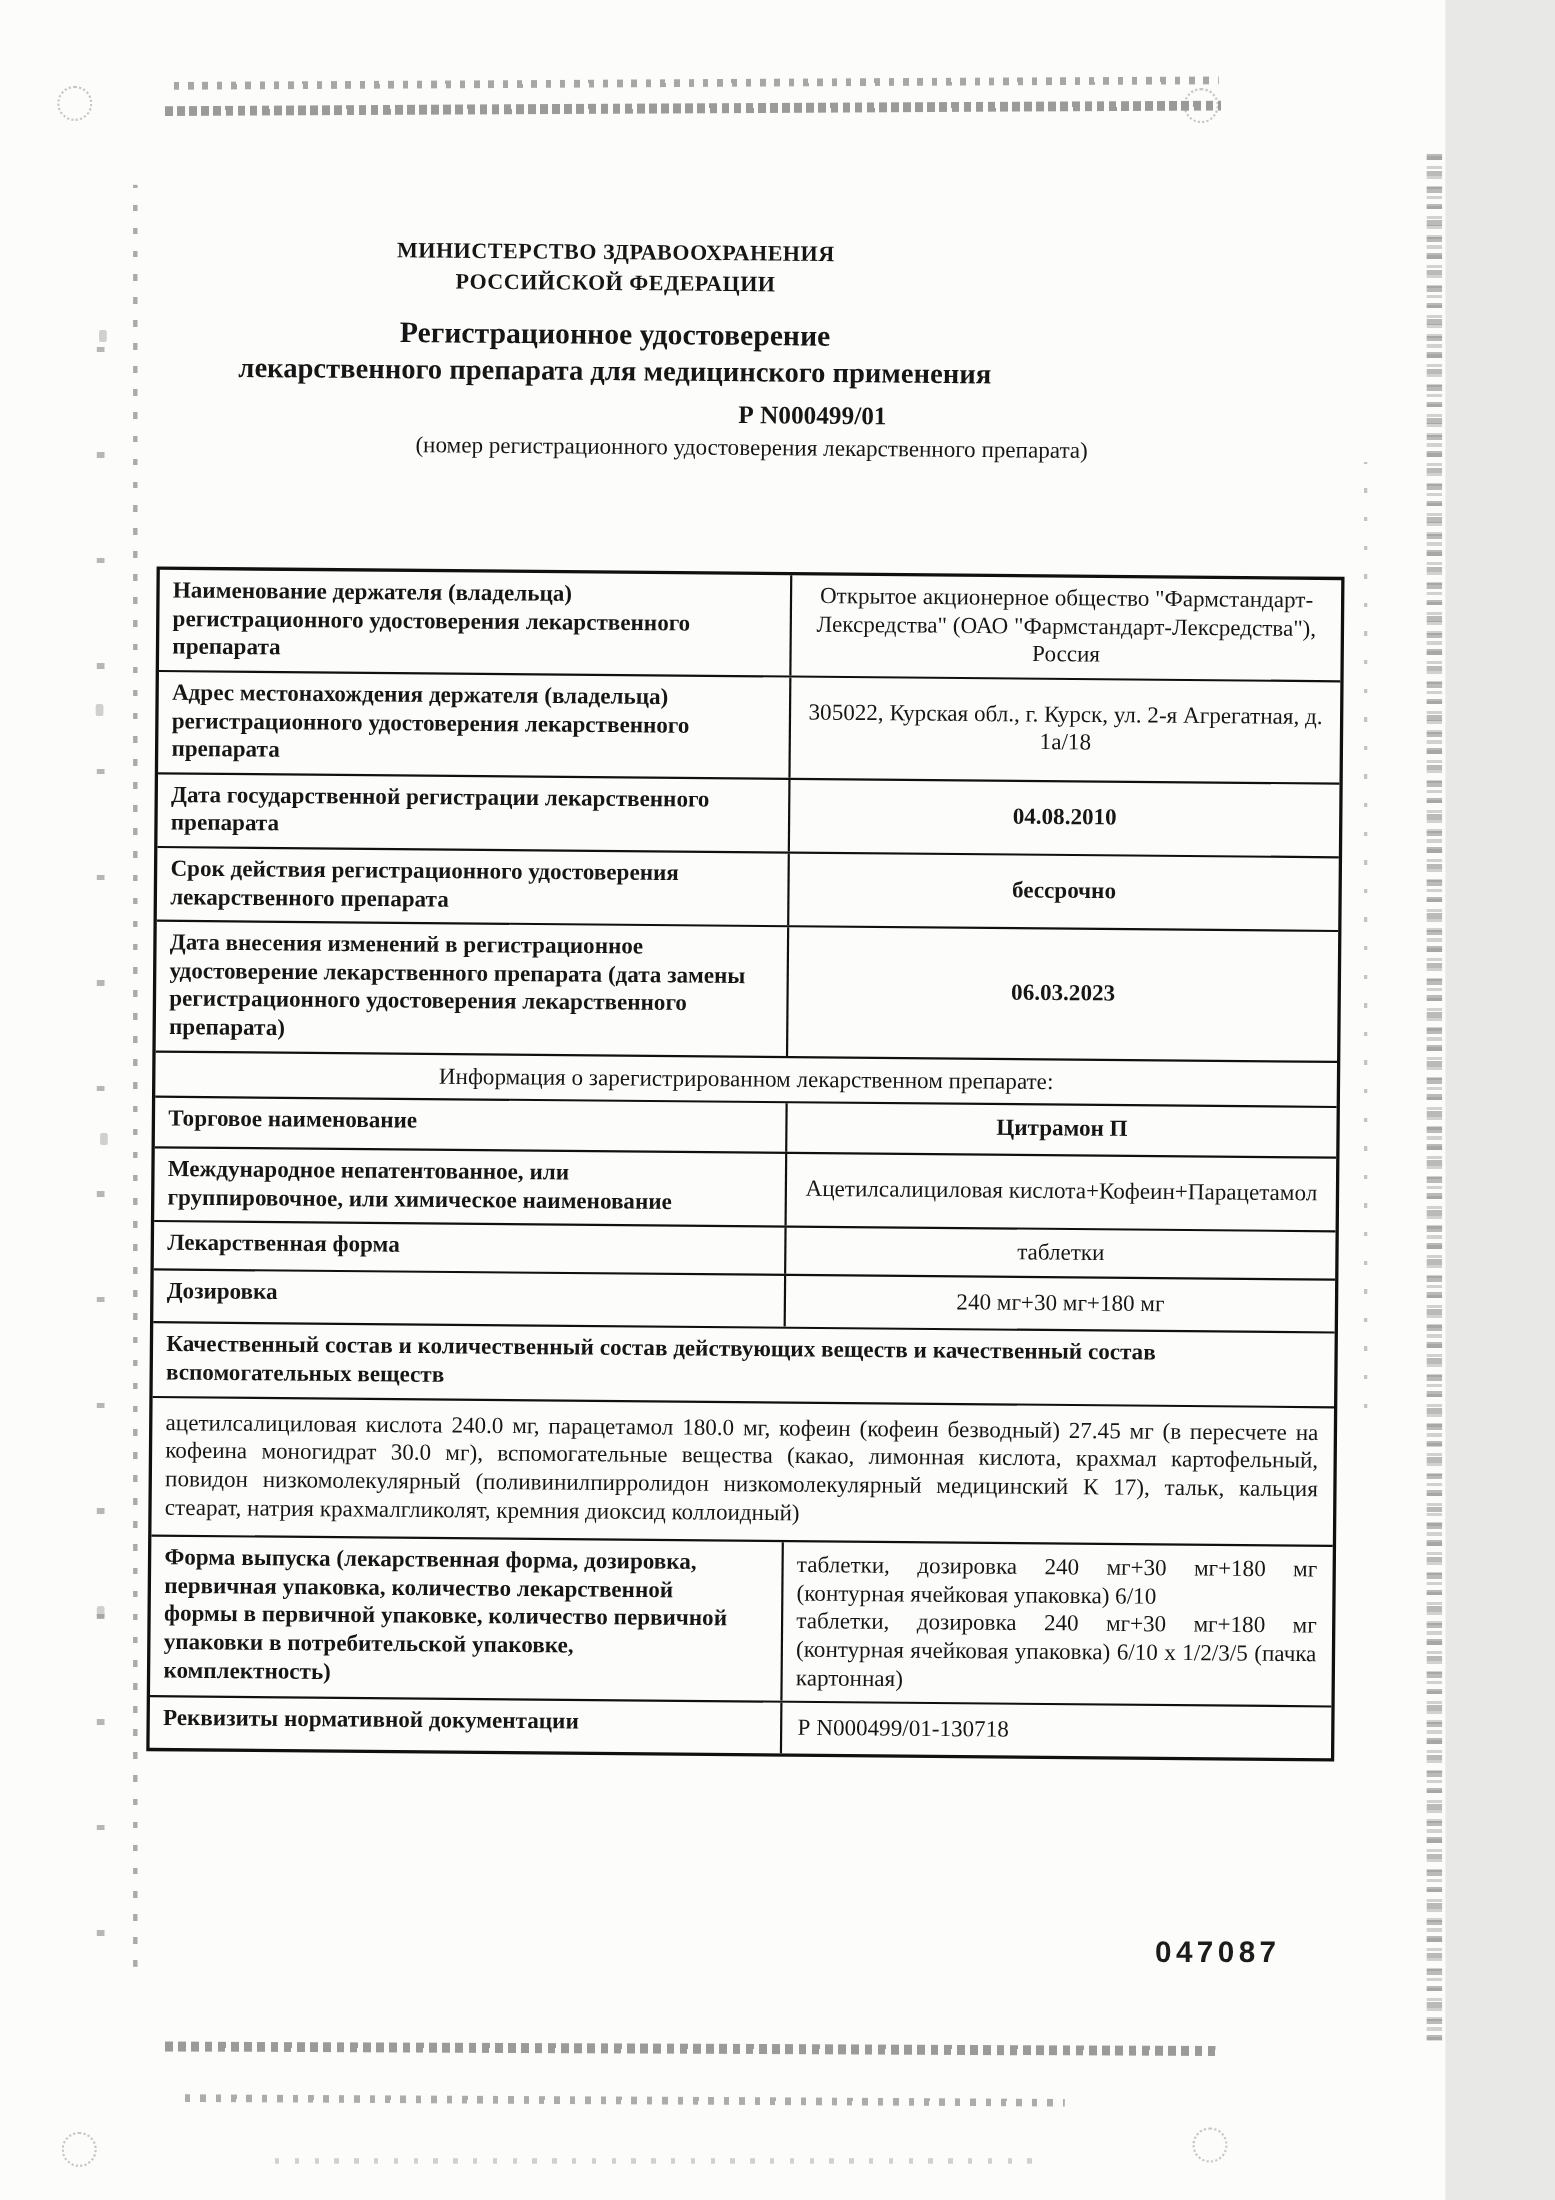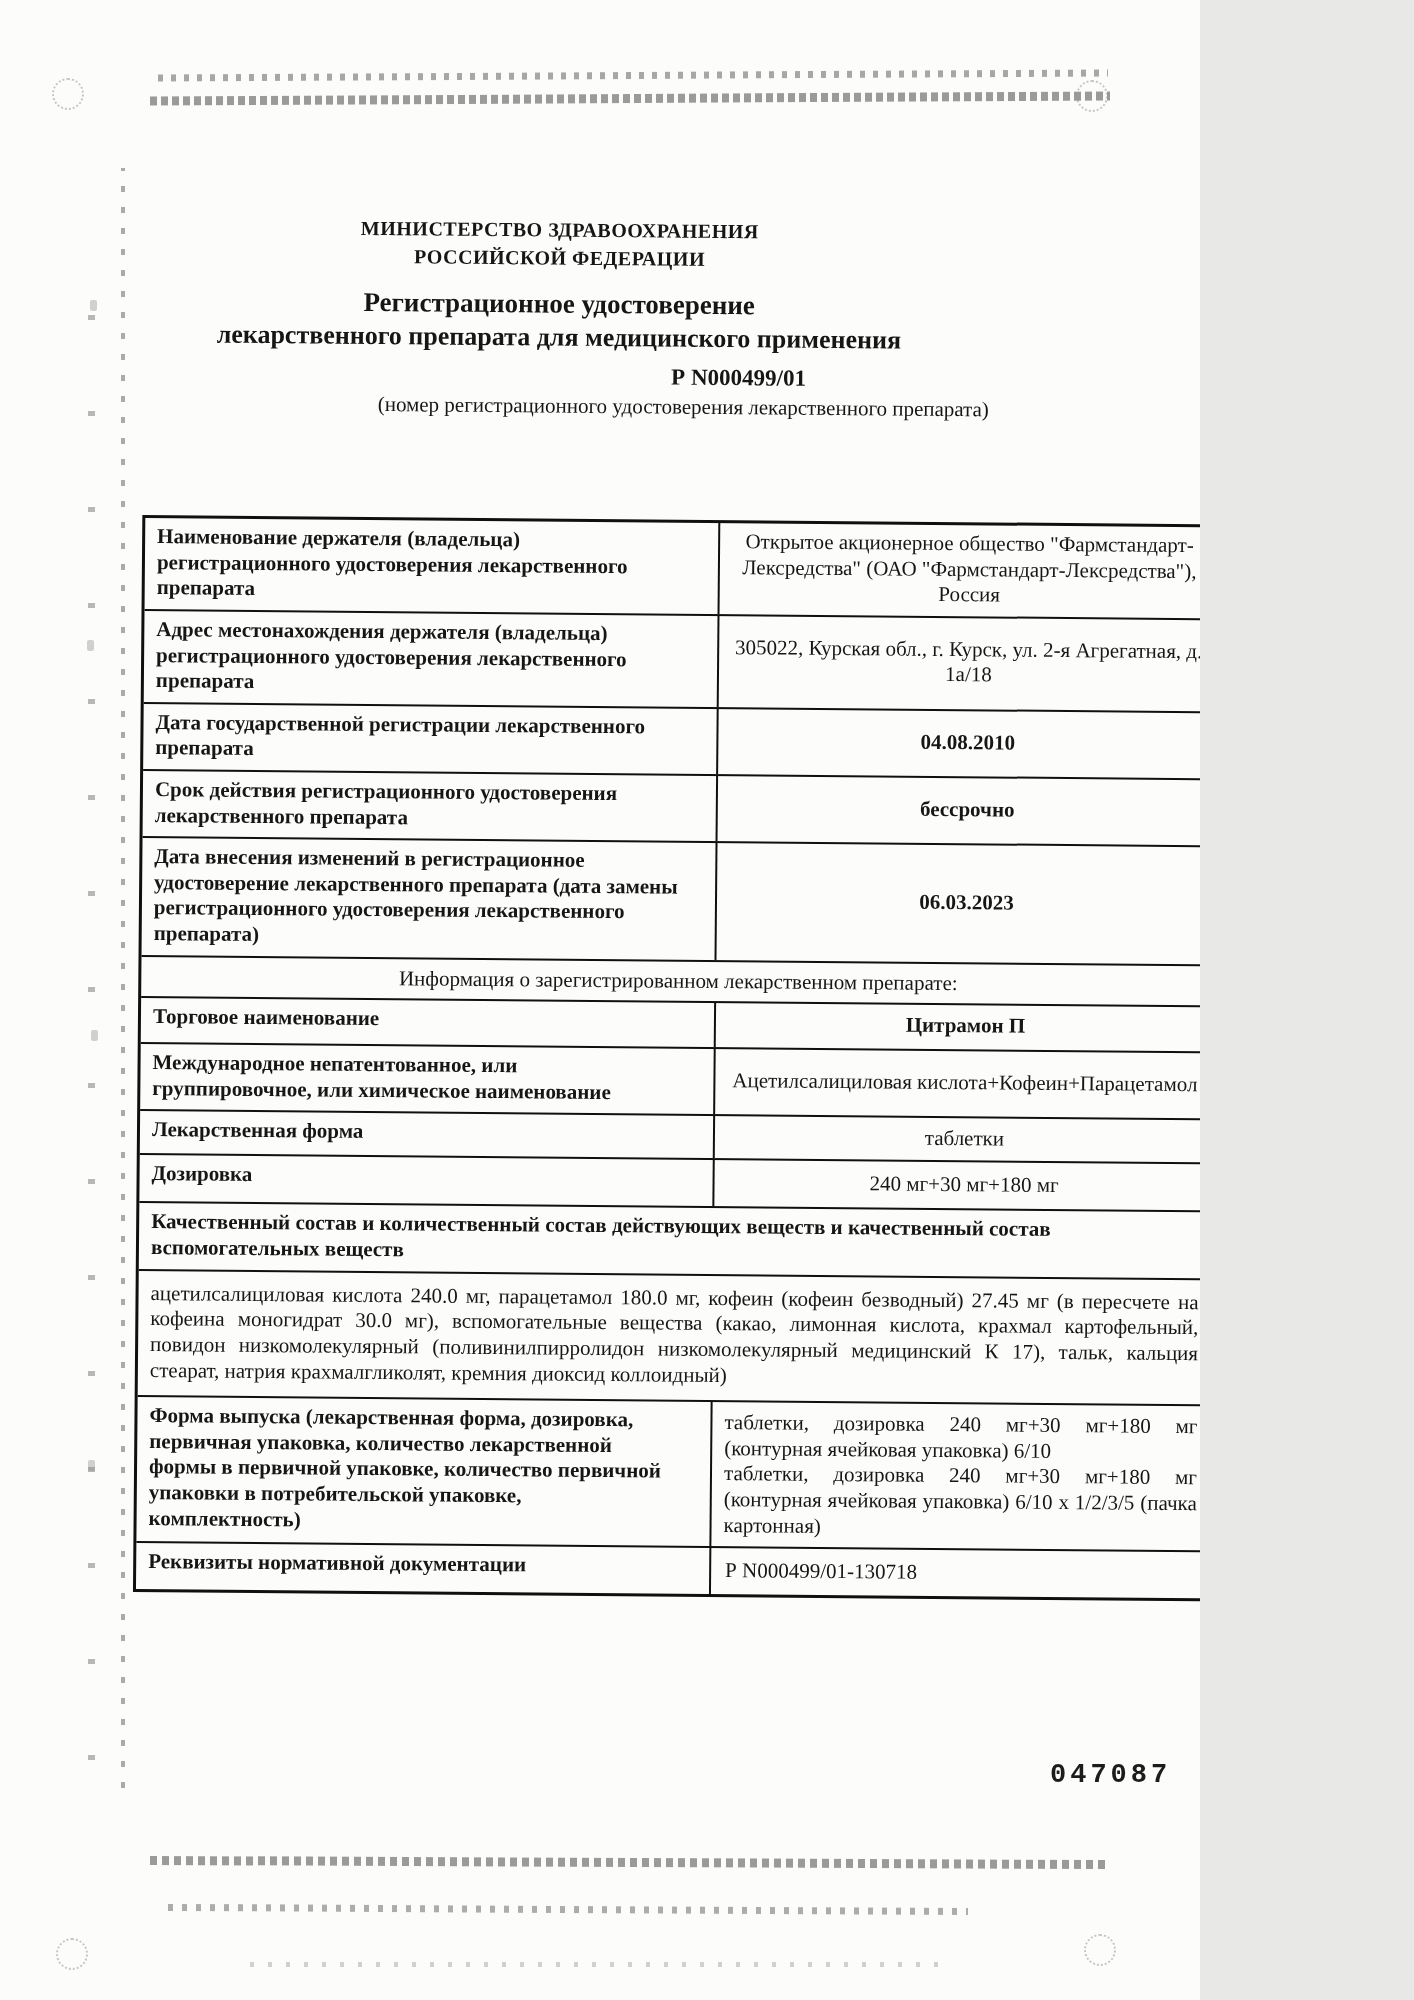--- a/index.html
+++ b/index.html
@@ -1,18 +1,18 @@
 <!DOCTYPE html>
 <html><head>
 <meta charset="utf-8">
 <style>
   html,body{margin:0;padding:0;background:#e8e8e6;}
   .screen{
     position:relative;
-    width:1200px;height:2000px;
+    width:1314px;height:2000px;
     background:#fcfcfa;
     overflow:hidden;
     font-family:"Liberation Serif", serif;
     color:#161616;
   }
 
   
   .noise-strip{position:absolute;opacity:.55;}
   .noise-h1{left:158px;top:72px;width:950px;height:7px;
     background:repeating-linear-gradient(90deg, rgba(45,45,45,.75) 0 5px, transparent 5px 13px);
@@ -82,21 +82,21 @@
     display:block;text-align:justify;padding:8px 14px 8px 12px;
   }
   .cell-value-left{
     display:flex;align-items:center;justify-content:flex-start;
     text-align:left;padding:6px 14px;
   }
 
   
   .stamp-number{
     position:absolute;left:1050px;top:1760px;
-    font-family:Liberation Mono, monospace;
+    font-family:Liberation Sans, sans-serif;
     font-size:27px;font-weight:bold;letter-spacing:4px;color:#1c1c1c;
   }
 </style>
 </head>
 <body>
 
 <div class="screen">
 
   <div class="noise-strip noise-h1"></div>
   <div class="noise-strip noise-h2"></div>

